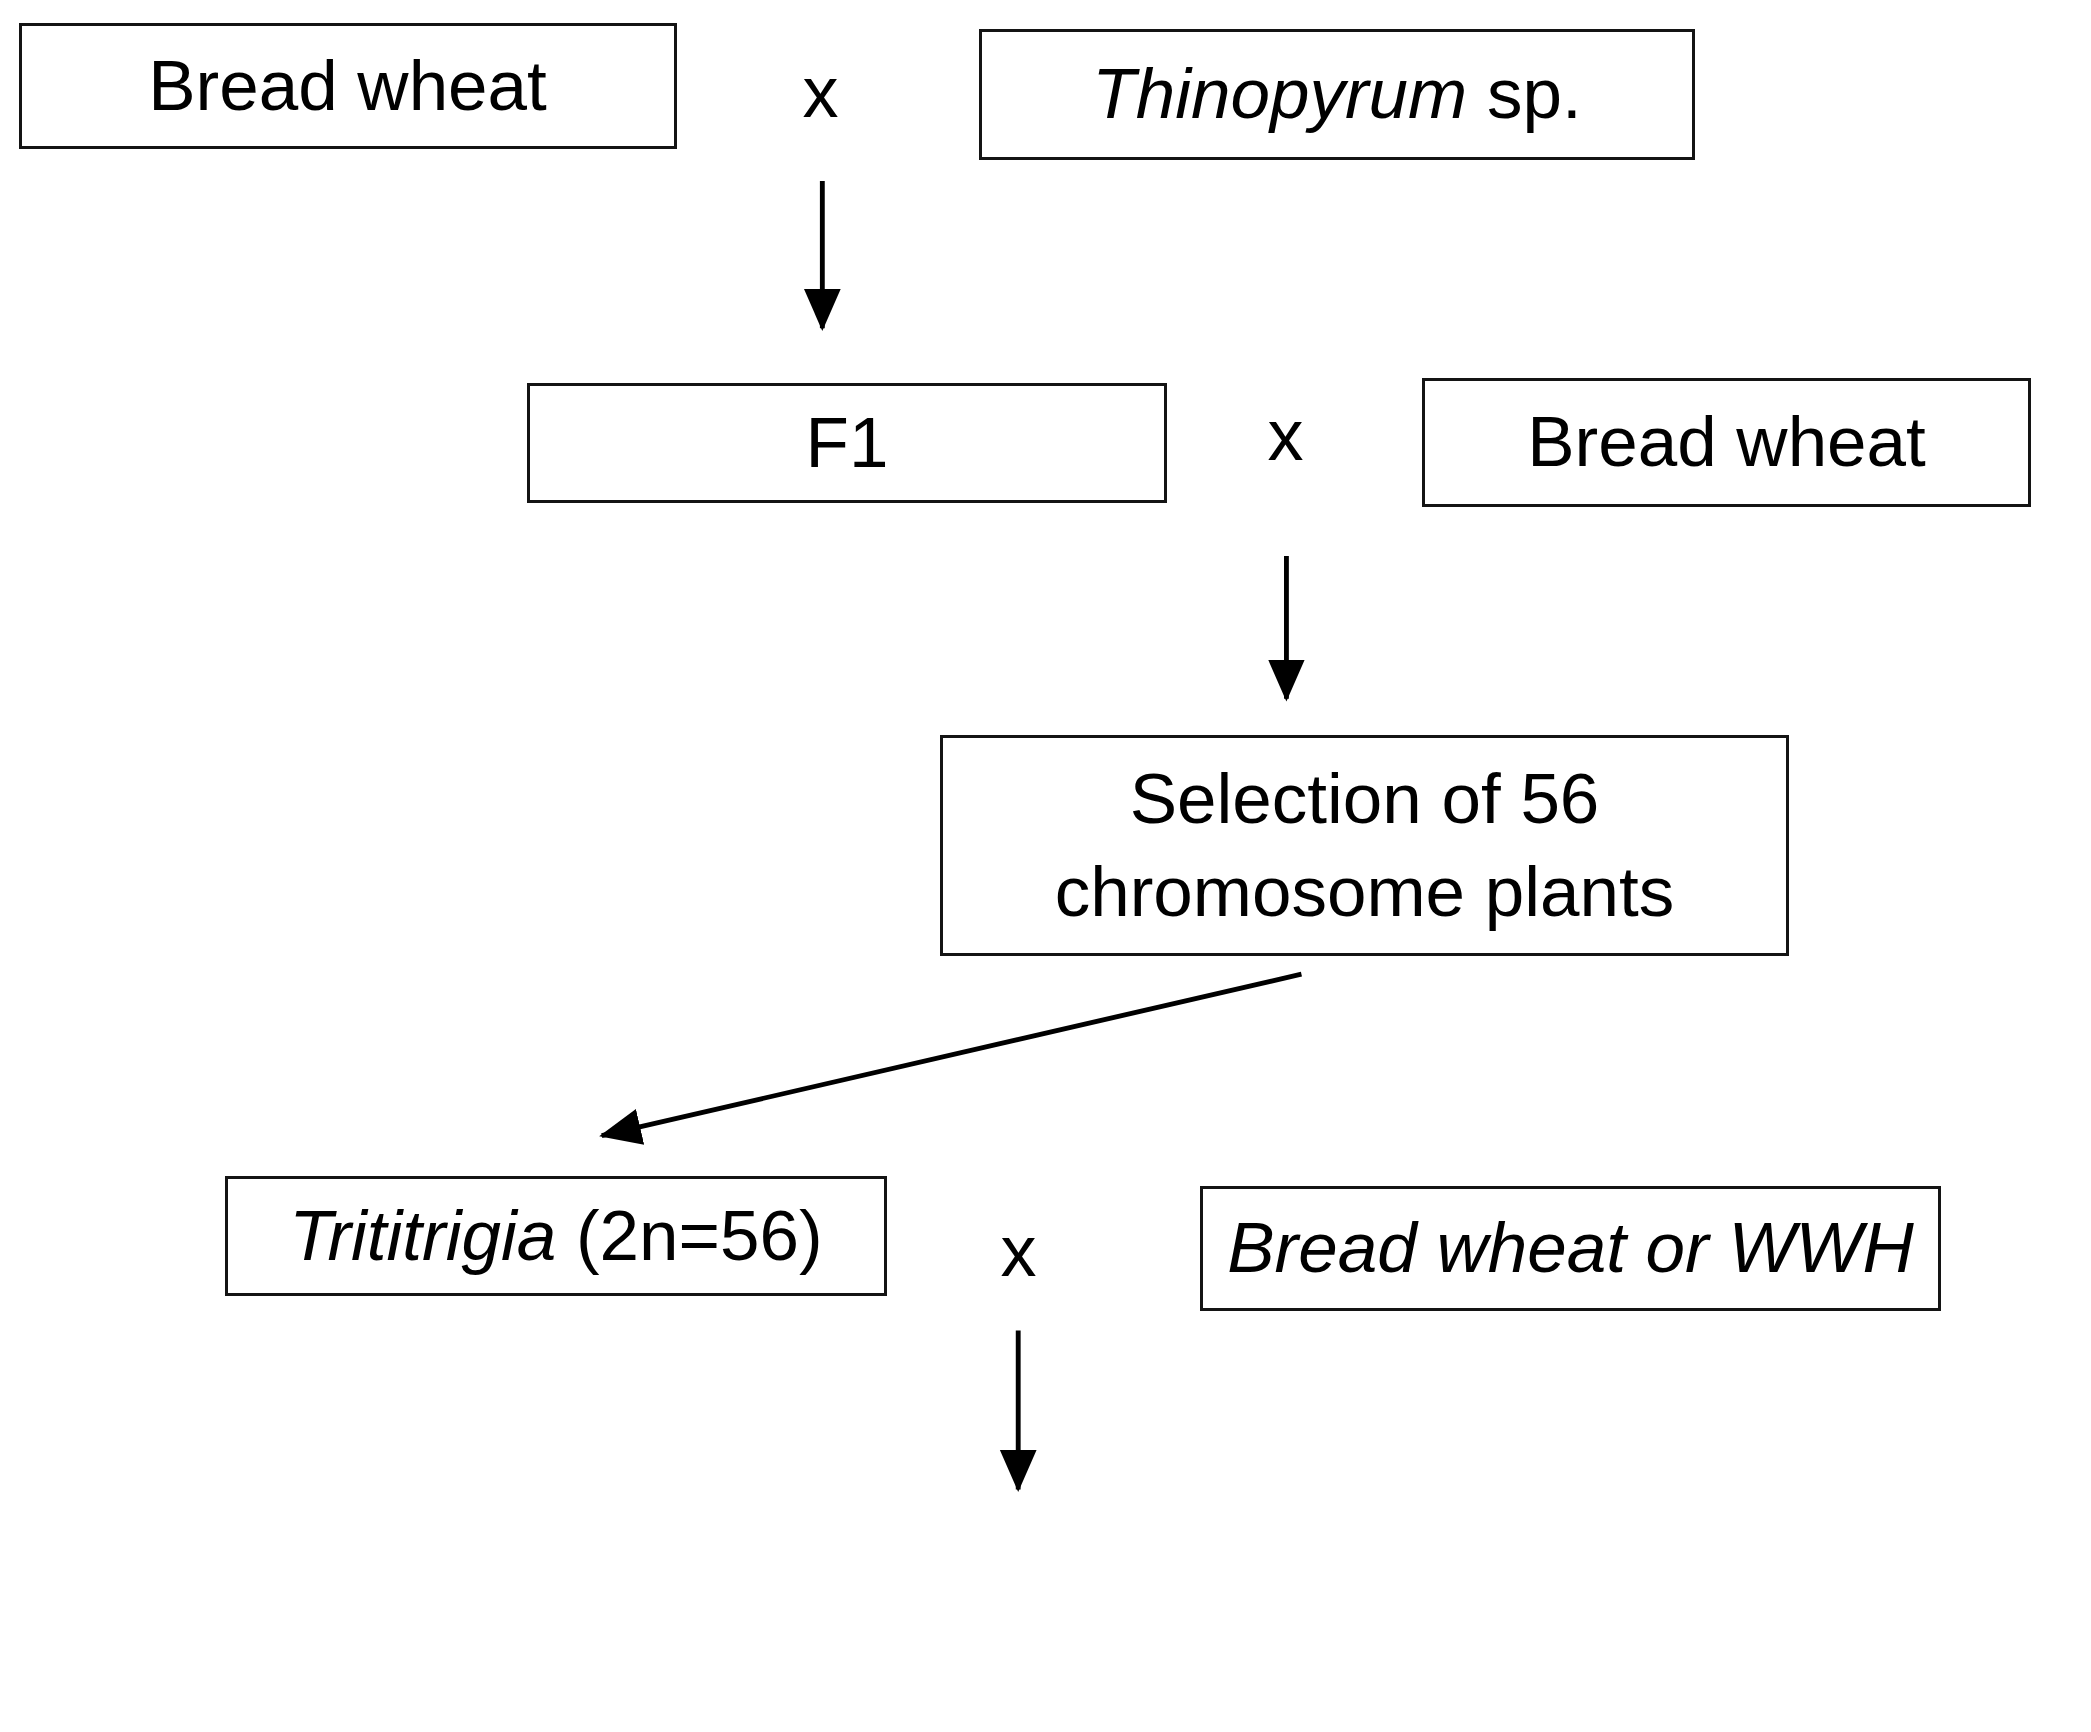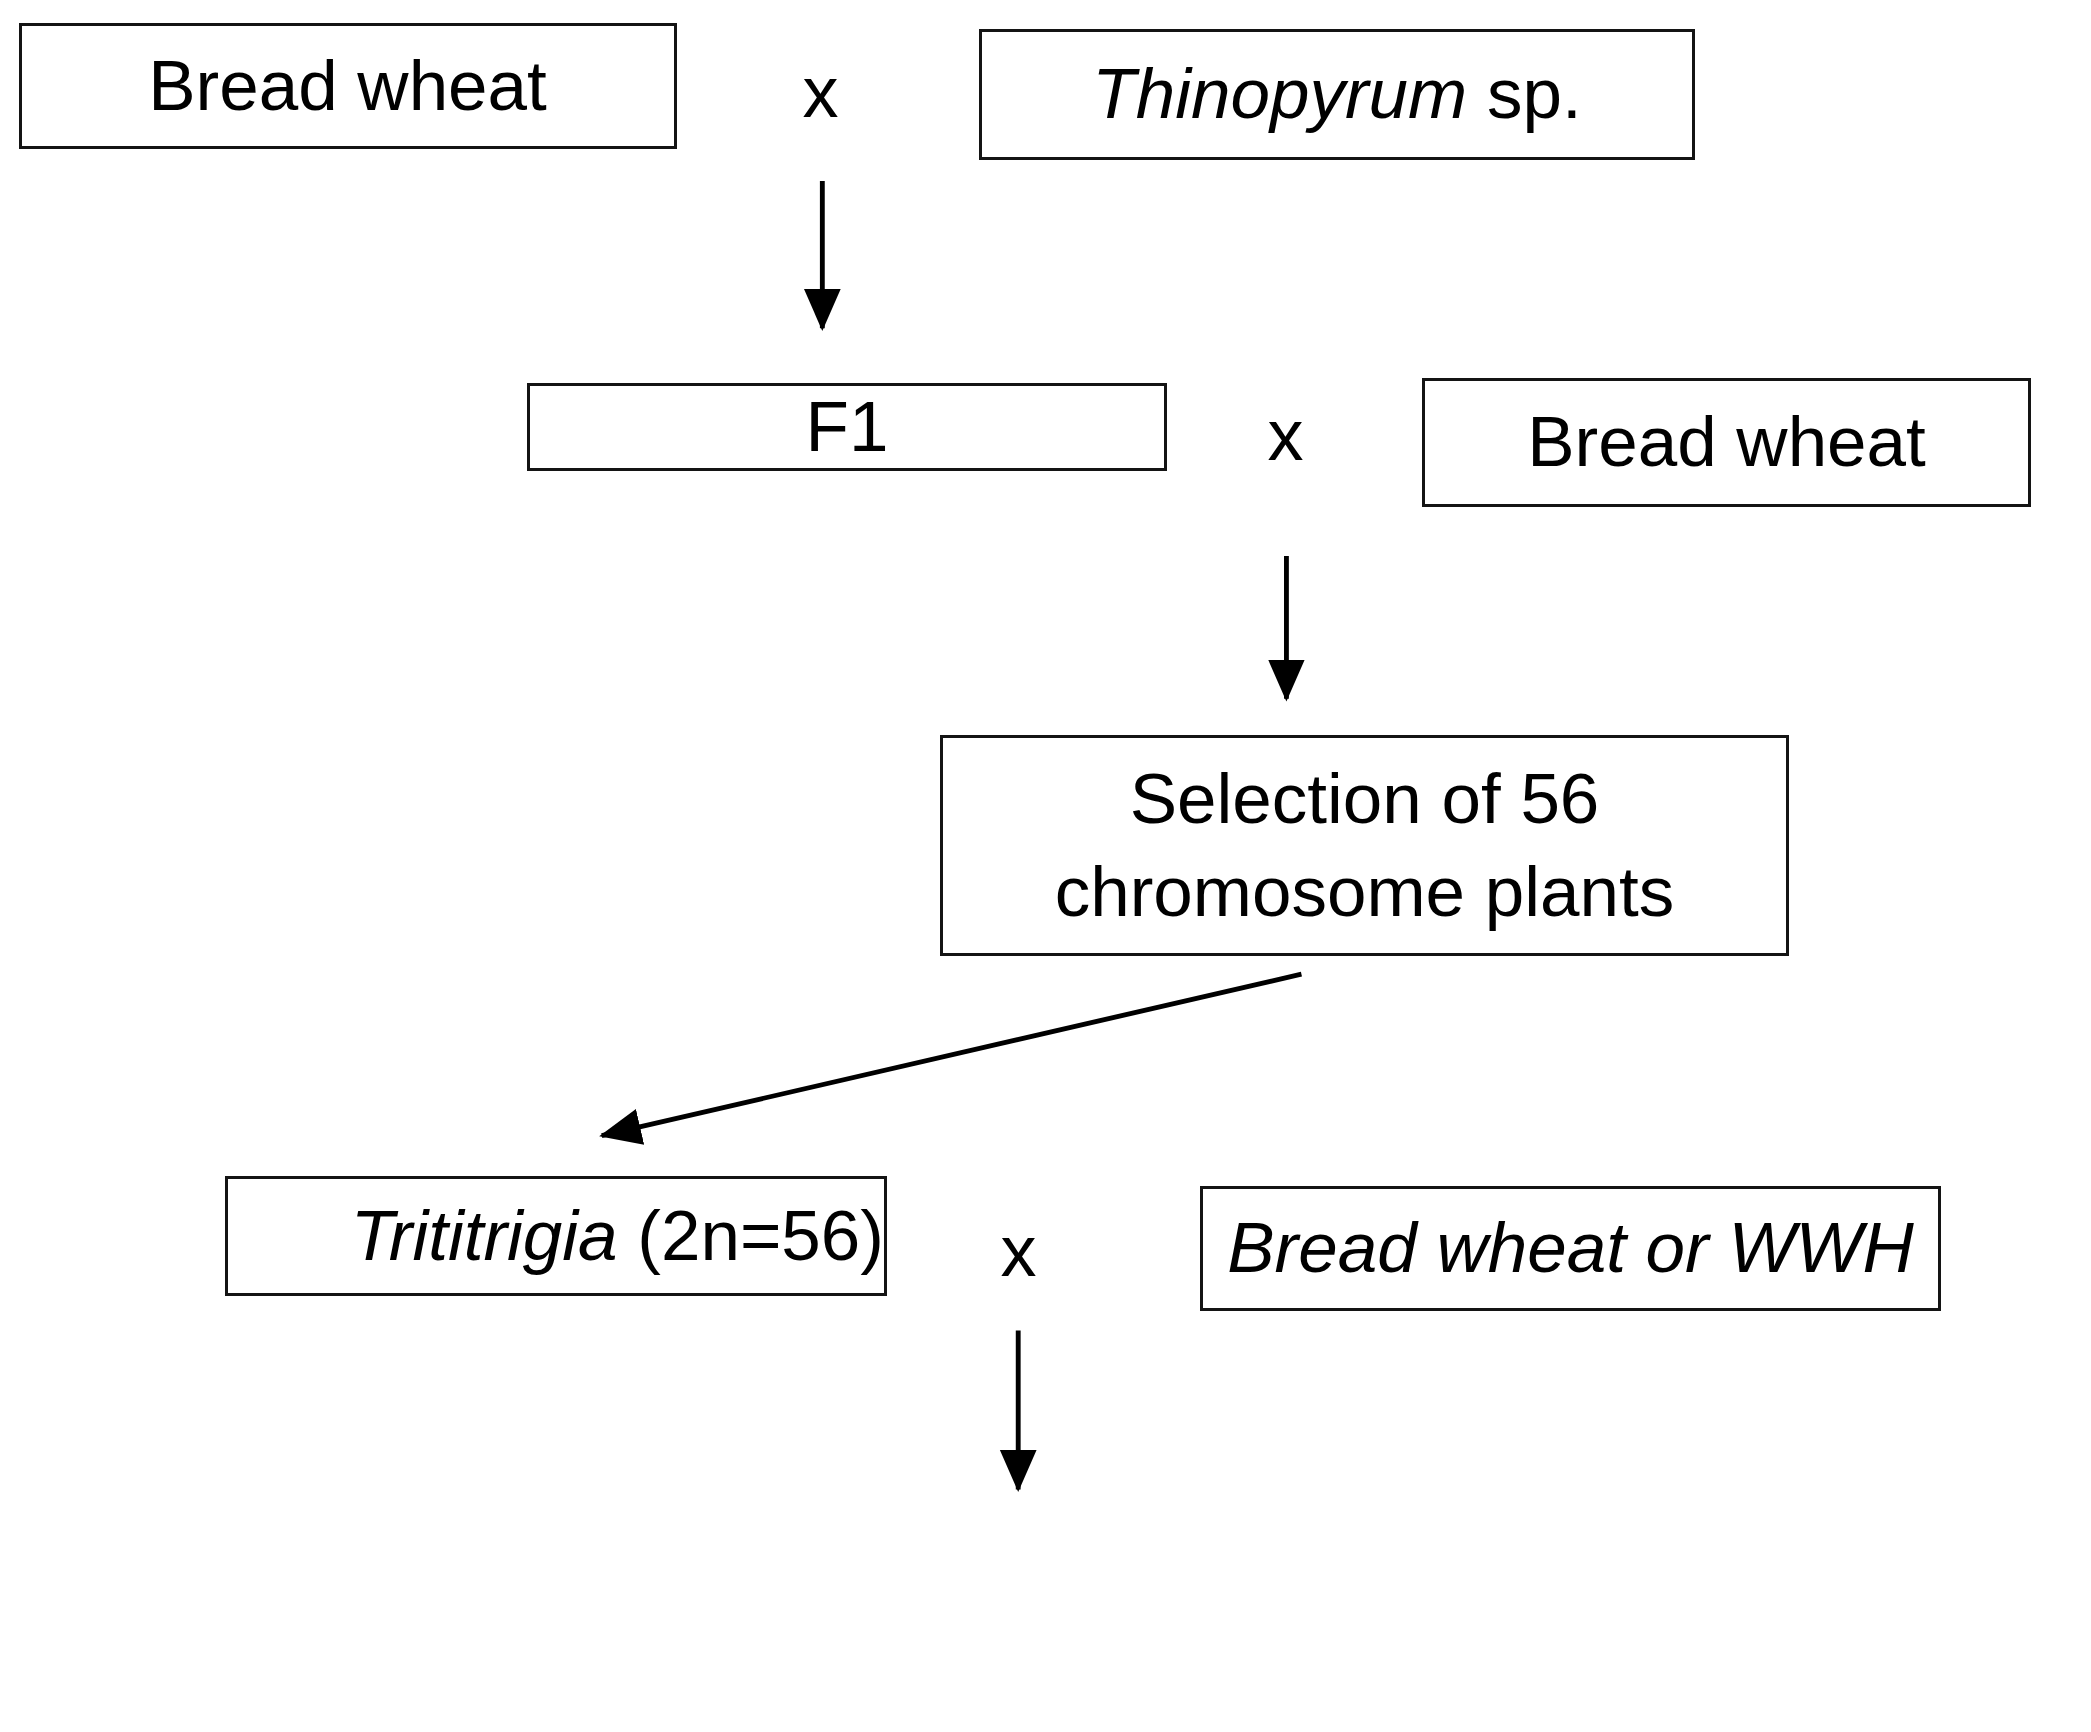--- a/index.html
+++ b/index.html
@@ -84,38 +84,38 @@
   </div>
 
   <div class="cross" style="left:763px; top:34px;">
     <span>x</span>
   </div>
 
   <div class="node" style="left:979px; top:29px; width:716px; height:131px;">
     <span><span class="it">Thinopyrum</span><span> sp.</span></span>
   </div>
 
-  <div class="node" style="left:527px; top:383px; width:640px; height:88px;">
+  <div class="node" style="left:527px; top:383px; width:640px; height:120px;">
     <span>F1</span>
   </div>
 
   <div class="cross" style="left:1228px; top:377px;">
     <span>x</span>
   </div>
 
   <div class="node" style="left:1422px; top:378px; width:609px; height:129px;">
     <span>Bread wheat</span>
   </div>
 
   <div class="node two-line" style="left:940px; top:735px; width:849px; height:221px;">
     <span class="line">Selection of 56</span>
     <span class="line">chromosome plants</span>
   </div>
 
-  <div class="node" style="left:225px; top:1176px; width:662px; height:120px;justify-content:flex-end;">
+  <div class="node" style="left:225px; top:1176px; width:662px; height:120px;">
     <span><span class="it">Trititrigia</span><span> (2n=56)</span></span>
   </div>
 
   <div class="cross" style="left:961px; top:1193px;">
     <span>x</span>
   </div>
 
   <div class="node" style="left:1200px; top:1186px; width:741px; height:125px;font-style:italic;">
     <span>Bread wheat or WWH</span>
   </div>

